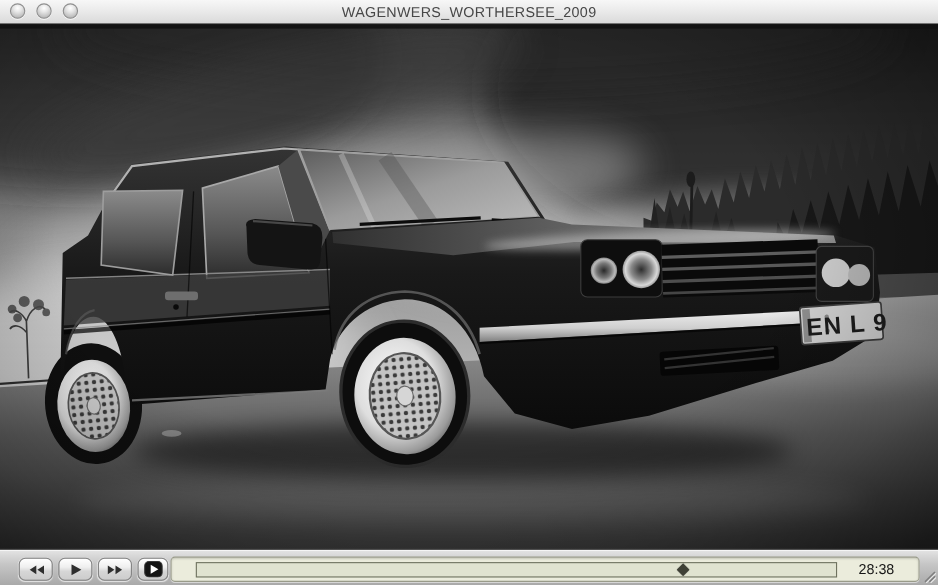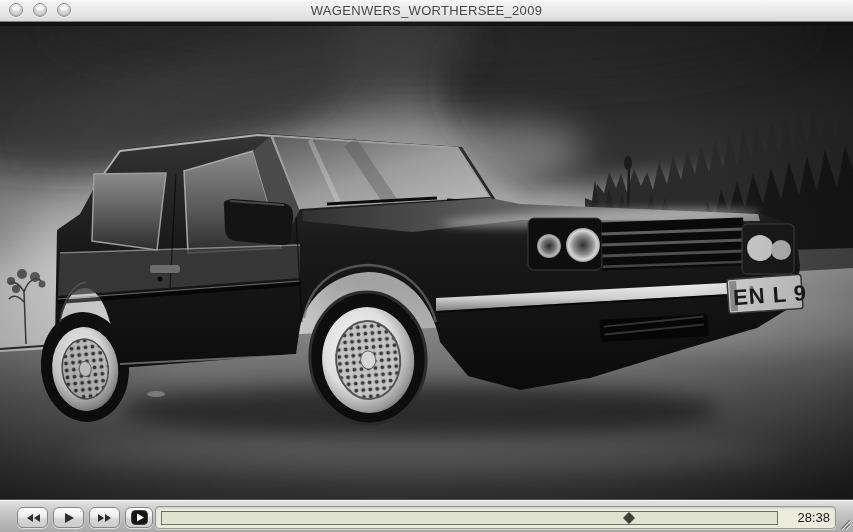--- a/index.html
+++ b/index.html
@@ -32,21 +32,21 @@
   .pbtn{width:31px;height:21px;border-radius:6px;border:1px solid #858585;
     background:linear-gradient(#ffffff,#efefef 40%,#d6d6d6 60%,#cccccc);
     box-shadow:0 1px 1px rgba(255,255,255,.7),inset 0 1px 0 #fff;
     display:flex;align-items:center;justify-content:center;padding:0;cursor:pointer;}
   .pbtn svg{display:block}
   .pbtn-badge{width:28px}
 
   .timeline{position:absolute;left:155px;top:6px;width:681px;height:23px;
     box-sizing:border-box;background:#ebecdc;border:1px solid #999b8a;border-radius:4px;
     box-shadow:inset 0 1px 2px rgba(0,0,0,.18),0 1px 0 rgba(255,255,255,.5);
-    display:flex;align-items:center;padding:0 5px;gap:8px;}
+    display:flex;align-items:center;padding:0 22px;gap:8px;}
   .track{position:relative;flex:1;height:14px;box-sizing:border-box;
     background:#e0e3d0;border:1px solid #6f725f;cursor:pointer;}
   .thumb{position:absolute;top:50%;width:8px;height:8px;background:#3f4136;
     transform:translate(-50%,-50%) rotate(45deg);cursor:ew-resize;
     box-shadow:0 0 1px rgba(0,0,0,.8);}
   .time{width:44px;text-align:right;font-size:13px;color:#161616;white-space:nowrap;}
 
   .grip{position:absolute;right:2px;bottom:2px;width:14px;height:14px;cursor:nwse-resize;}
 </style>
 </head>

